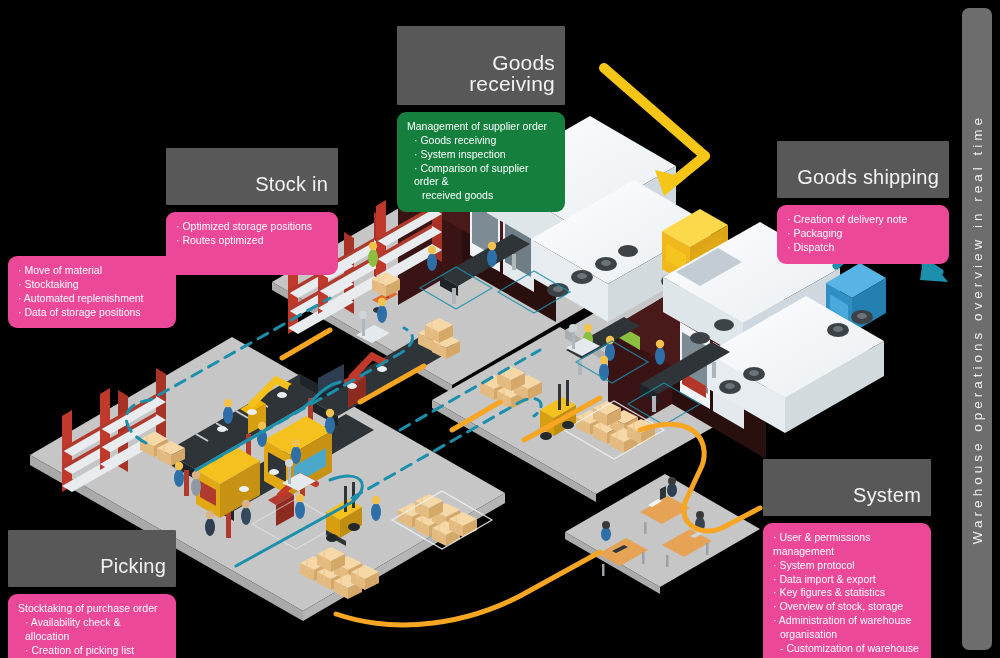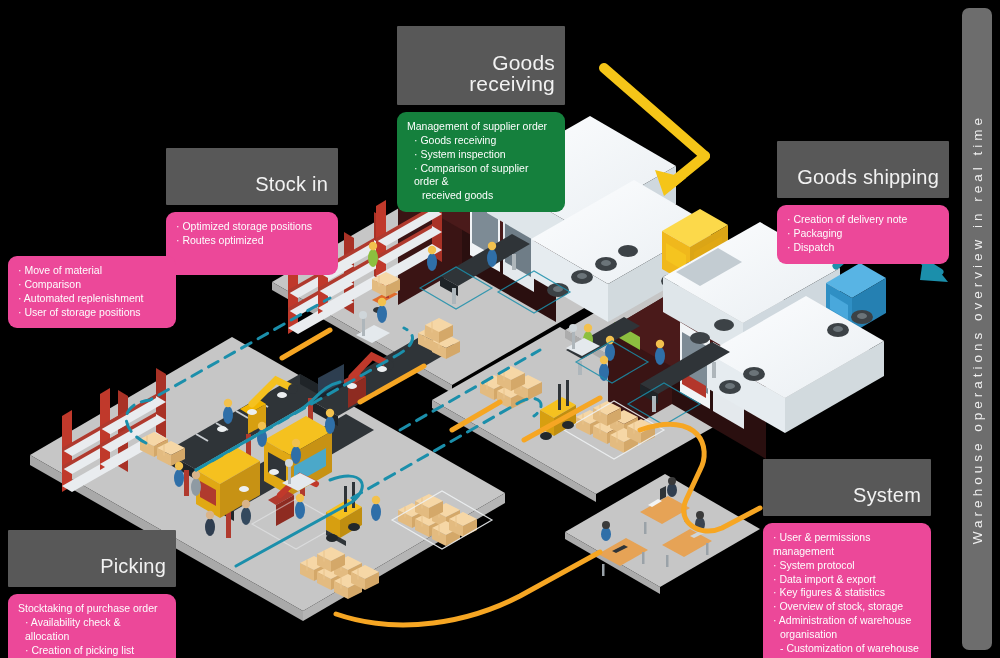--- a/index.html
+++ b/index.html
@@ -566,23 +566,23 @@
     <div class="card-head">Stock in</div>
     <div class="card-body" style="min-height:46px;">
       <div class="li lv0">· Optimized storage positions</div>
       <div class="li lv0">· Routes optimized</div>
     </div>
   </div>
 
   <div class="card" id="card-warehouse">
     <div class="card-body">
       <div class="li lv0">· Move of material</div>
-      <div class="li lv0">· Comparison</div>
+      <div class="li lv0">· Stocktaking</div>
       <div class="li lv0">· Automated replenishment</div>
-      <div class="li lv0">· User of storage positions</div>
+      <div class="li lv0">· Data of storage positions</div>
     </div>
   </div>
 
   <div class="card" id="card-goods-shipping">
     <div class="card-head">Goods shipping</div>
     <div class="card-body">
       <div class="li lv0">· Creation of delivery note</div>
       <div class="li lv0">· Packaging</div>
       <div class="li lv0">· Dispatch</div>
     </div>

